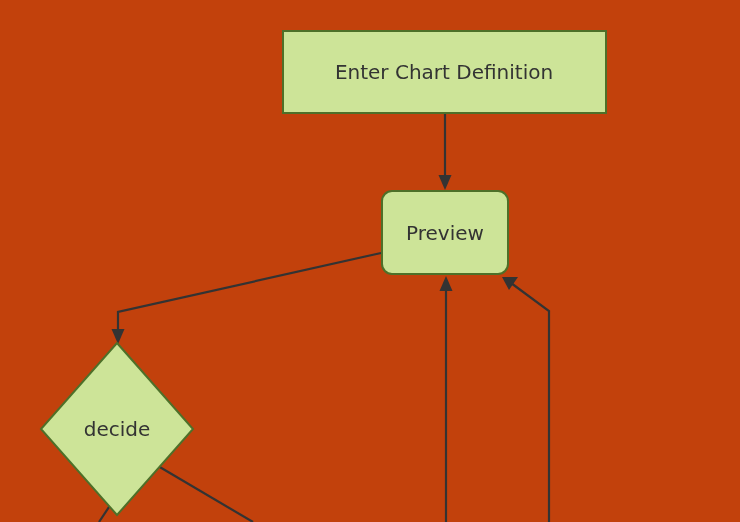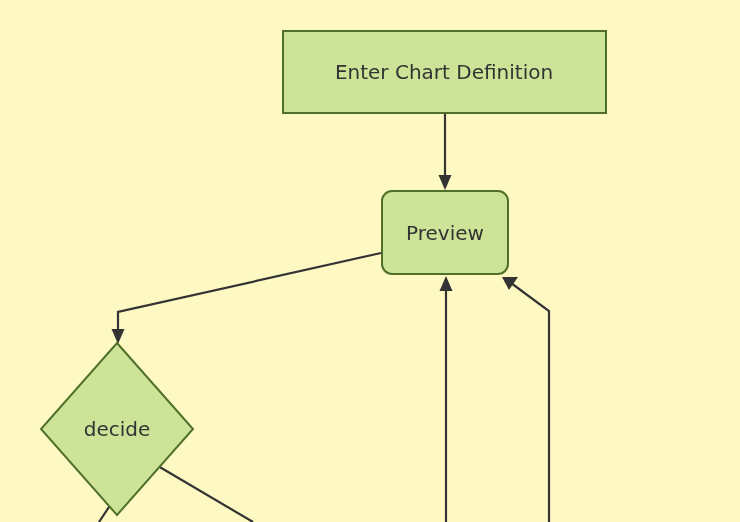--- a/index.html
+++ b/index.html
@@ -10,21 +10,21 @@
   body {
     width: 740px;
     height: 522px;
     overflow: hidden;
     font-family: "DejaVu Sans", "Liberation Sans", sans-serif;
   }
   #canvas {
     position: relative;
     width: 740px;
     height: 522px;
-    background: #fef9c3;
+    background: #c2410c;
   }
   #flow-svg {
     position: absolute;
     top: 0;
     left: 0;
     width: 740px;
     height: 522px;
     display: block;
   }
   .node-shape {

